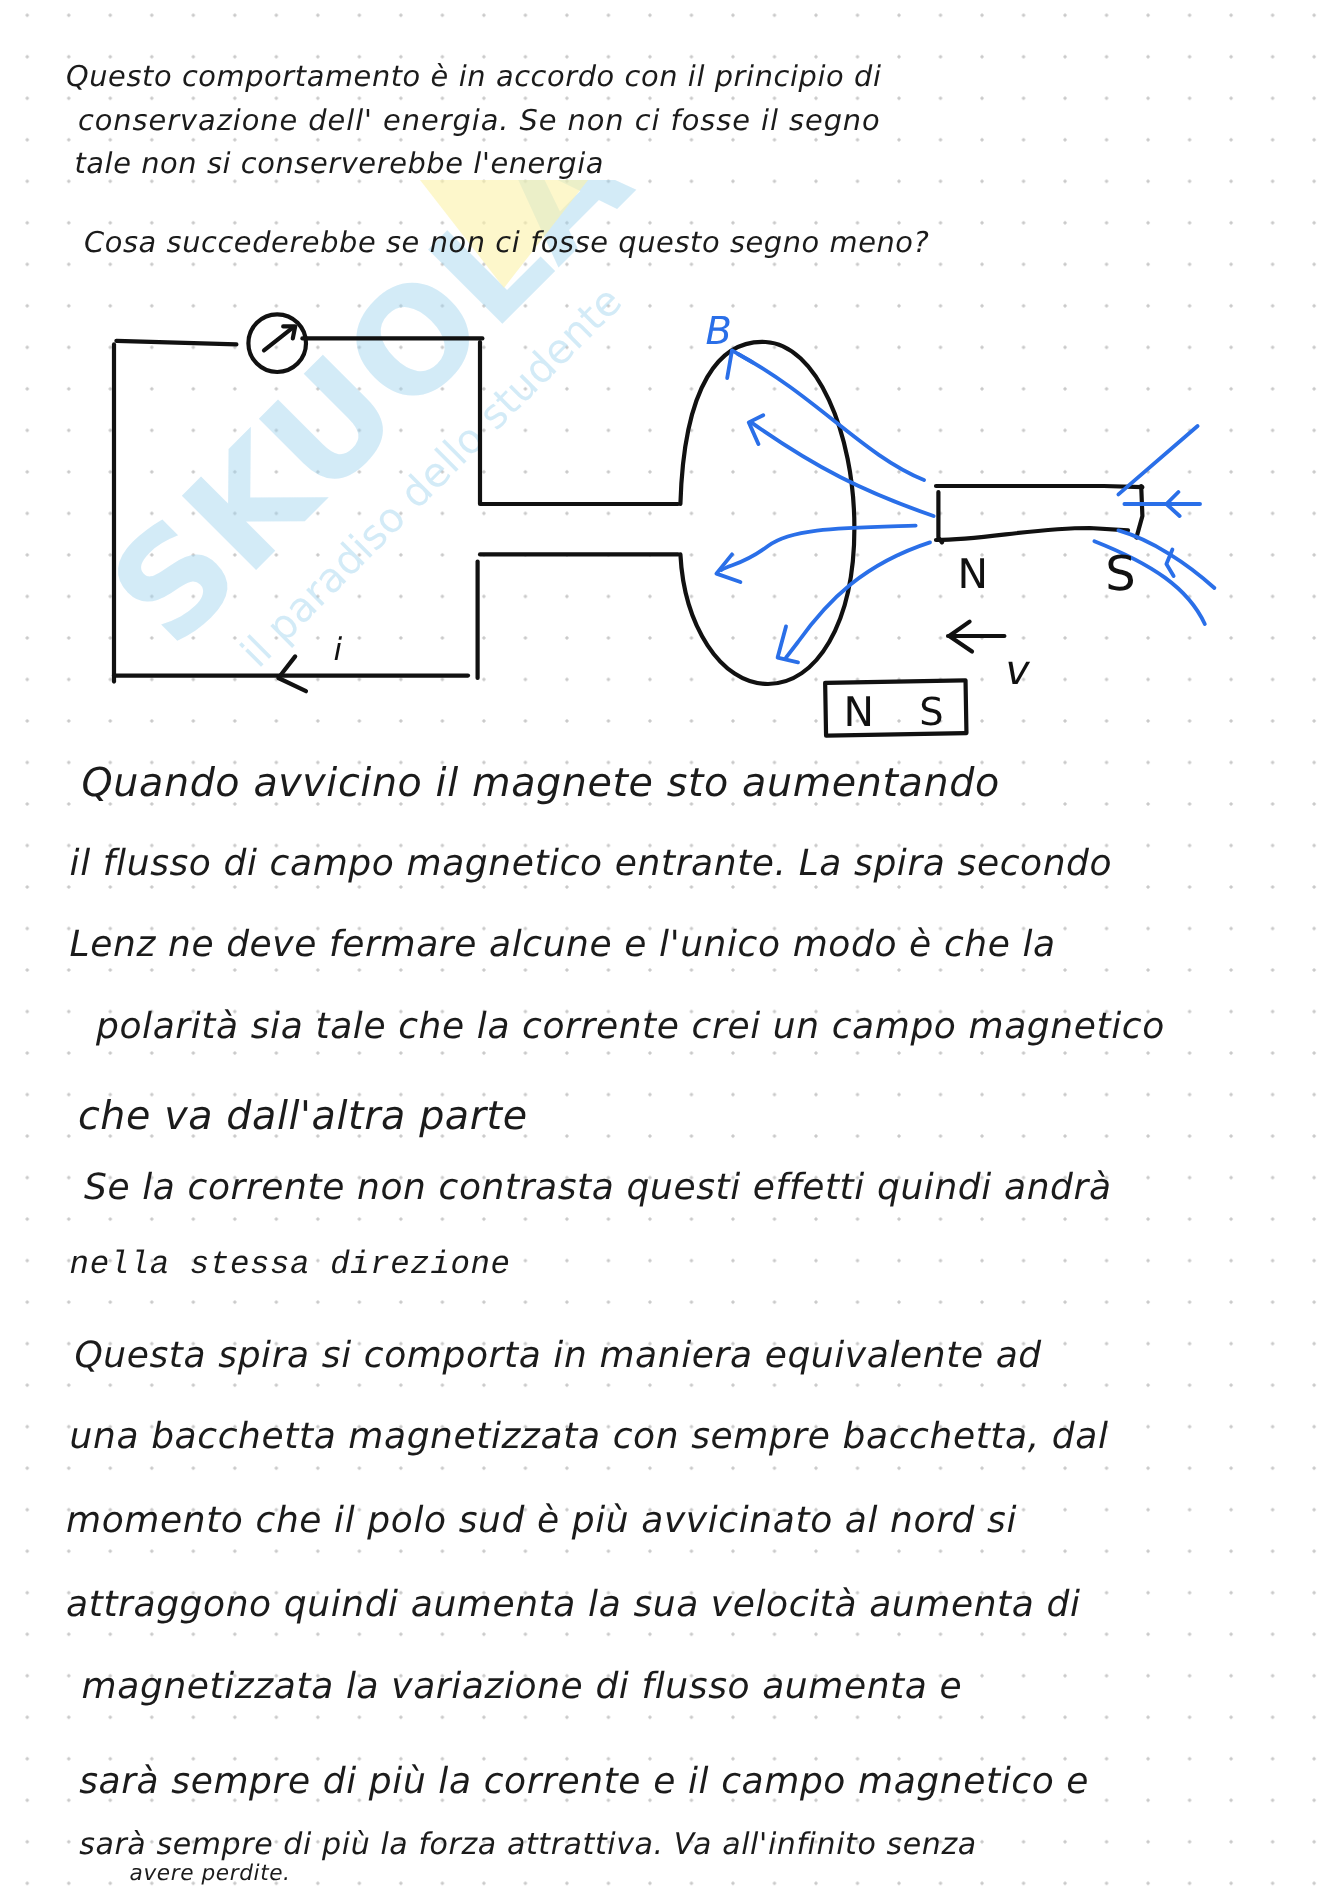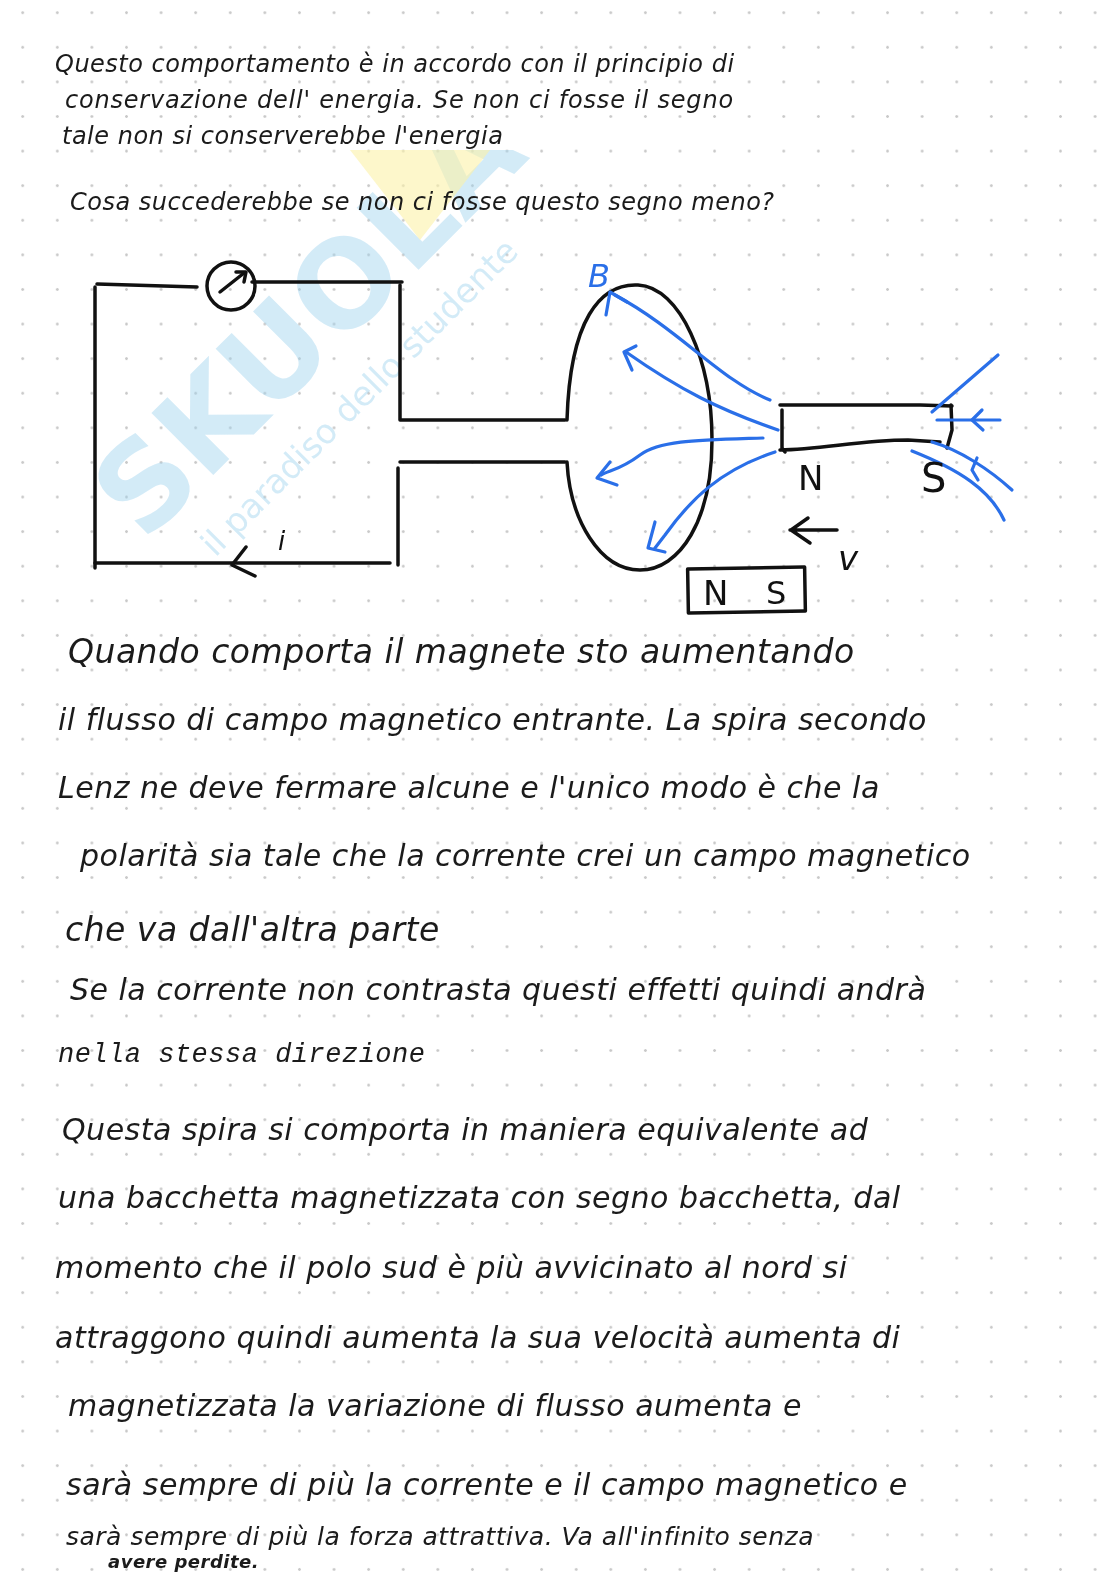--- a/index.html
+++ b/index.html
@@ -104,34 +104,34 @@
   <text x="588" y="287" font-size="32" fill="#2a6fe8" font-style="italic">B</text>
   <text x="278" y="550" font-size="26" fill="#111" font-style="italic">i</text>
   <text x="798" y="490" font-size="34" fill="#111">N</text>
   <text x="921" y="492" font-size="40" fill="#111">S</text>
   <text x="838" y="570" font-size="34" fill="#111" font-style="italic">v</text>
   <text x="703" y="605" font-size="34" fill="#111">N</text>
   <text x="766" y="604" font-size="32" fill="#111">S</text>
 </svg>
 
 <div>
-  <div class="line big" style="left:68px; top:632px;">Quando comporta il magnete sto aumentando</div>
+  <div class="line big" style="left:68px; top:632px;">Quando avvicino il magnete sto aumentando</div>
   <div class="line med" style="left:58px; top:702px;">il flusso di campo magnetico entrante. La spira secondo</div>
   <div class="line med" style="left:58px; top:770px;">Lenz ne deve fermare alcune e l'unico modo è che la</div>
   <div class="line med" style="left:80px; top:838px;">polarità sia tale che la corrente crei un campo magnetico</div>
   <div class="line small" style="left:65px; top:910px; font-size:33px;">che va dall'altra parte</div>
 </div>
 
 <div>
   <div class="line med" style="left:70px; top:972px;">Se la corrente non contrasta questi effetti quindi andrà</div>
   <div class="line small" style="left:58px; top:1040px; font-size:27px;font-family:Liberation Mono, monospace;">nella stessa direzione</div>
 </div>
 
 <div>
   <div class="line med" style="left:62px; top:1112px;">Questa spira si comporta in maniera equivalente ad</div>
-  <div class="line med" style="left:58px; top:1180px;">una bacchetta magnetizzata con segno bacchetta, dal</div>
+  <div class="line med" style="left:58px; top:1180px;">una bacchetta magnetizzata con sempre bacchetta, dal</div>
   <div class="line med" style="left:55px; top:1250px;">momento che il polo sud è più avvicinato al nord si</div>
   <div class="line med" style="left:55px; top:1320px;">attraggono quindi aumenta la sua velocità aumenta di</div>
   <div class="line med" style="left:68px; top:1388px;">magnetizzata la variazione di flusso aumenta e</div>
   <div class="line med" style="left:66px; top:1455px;margin-top:12px;">sarà sempre di più la corrente e il campo magnetico e</div>
   <div class="line small" style="left:66px; top:1522px; font-size:25px;">sarà sempre di più la forza attrattiva. Va all'infinito senza</div>
-  <div class="line tiny" style="left:108px; top:1551px;font-weight:bold;">avere perdite.</div>
+  <div class="line tiny" style="left:108px; top:1551px;">avere perdite.</div>
 </div>
 
 </body></html>

